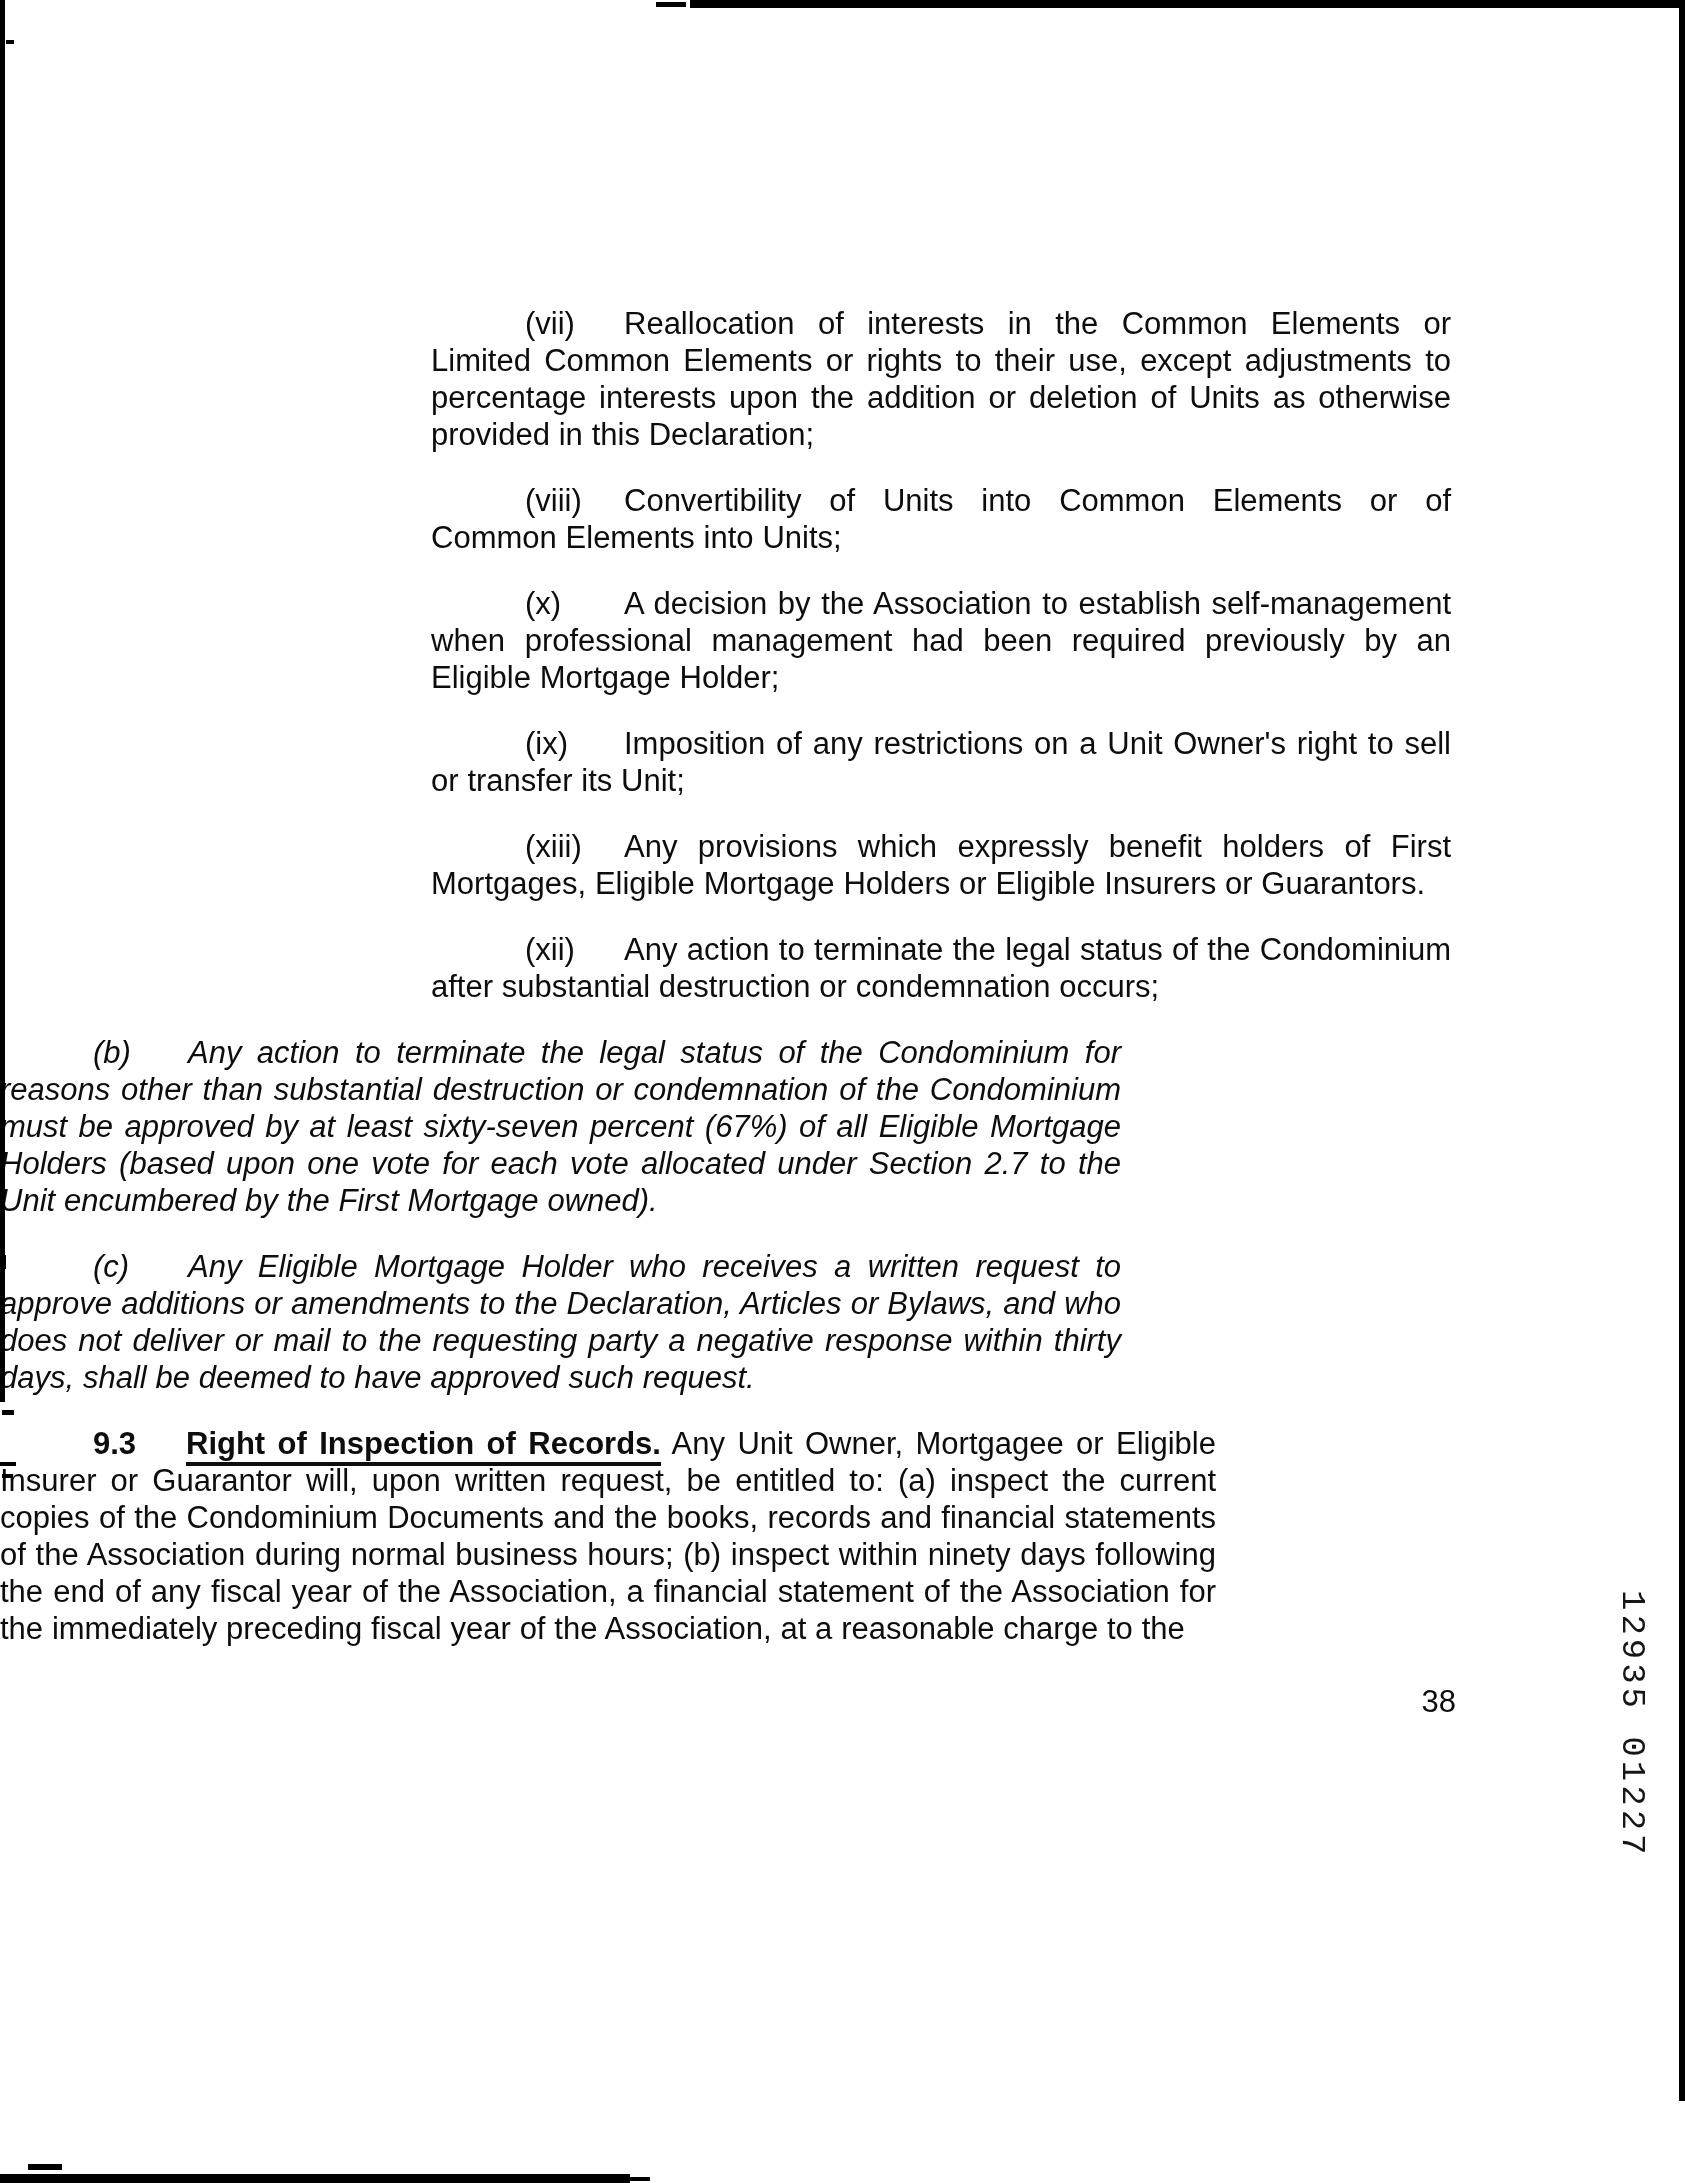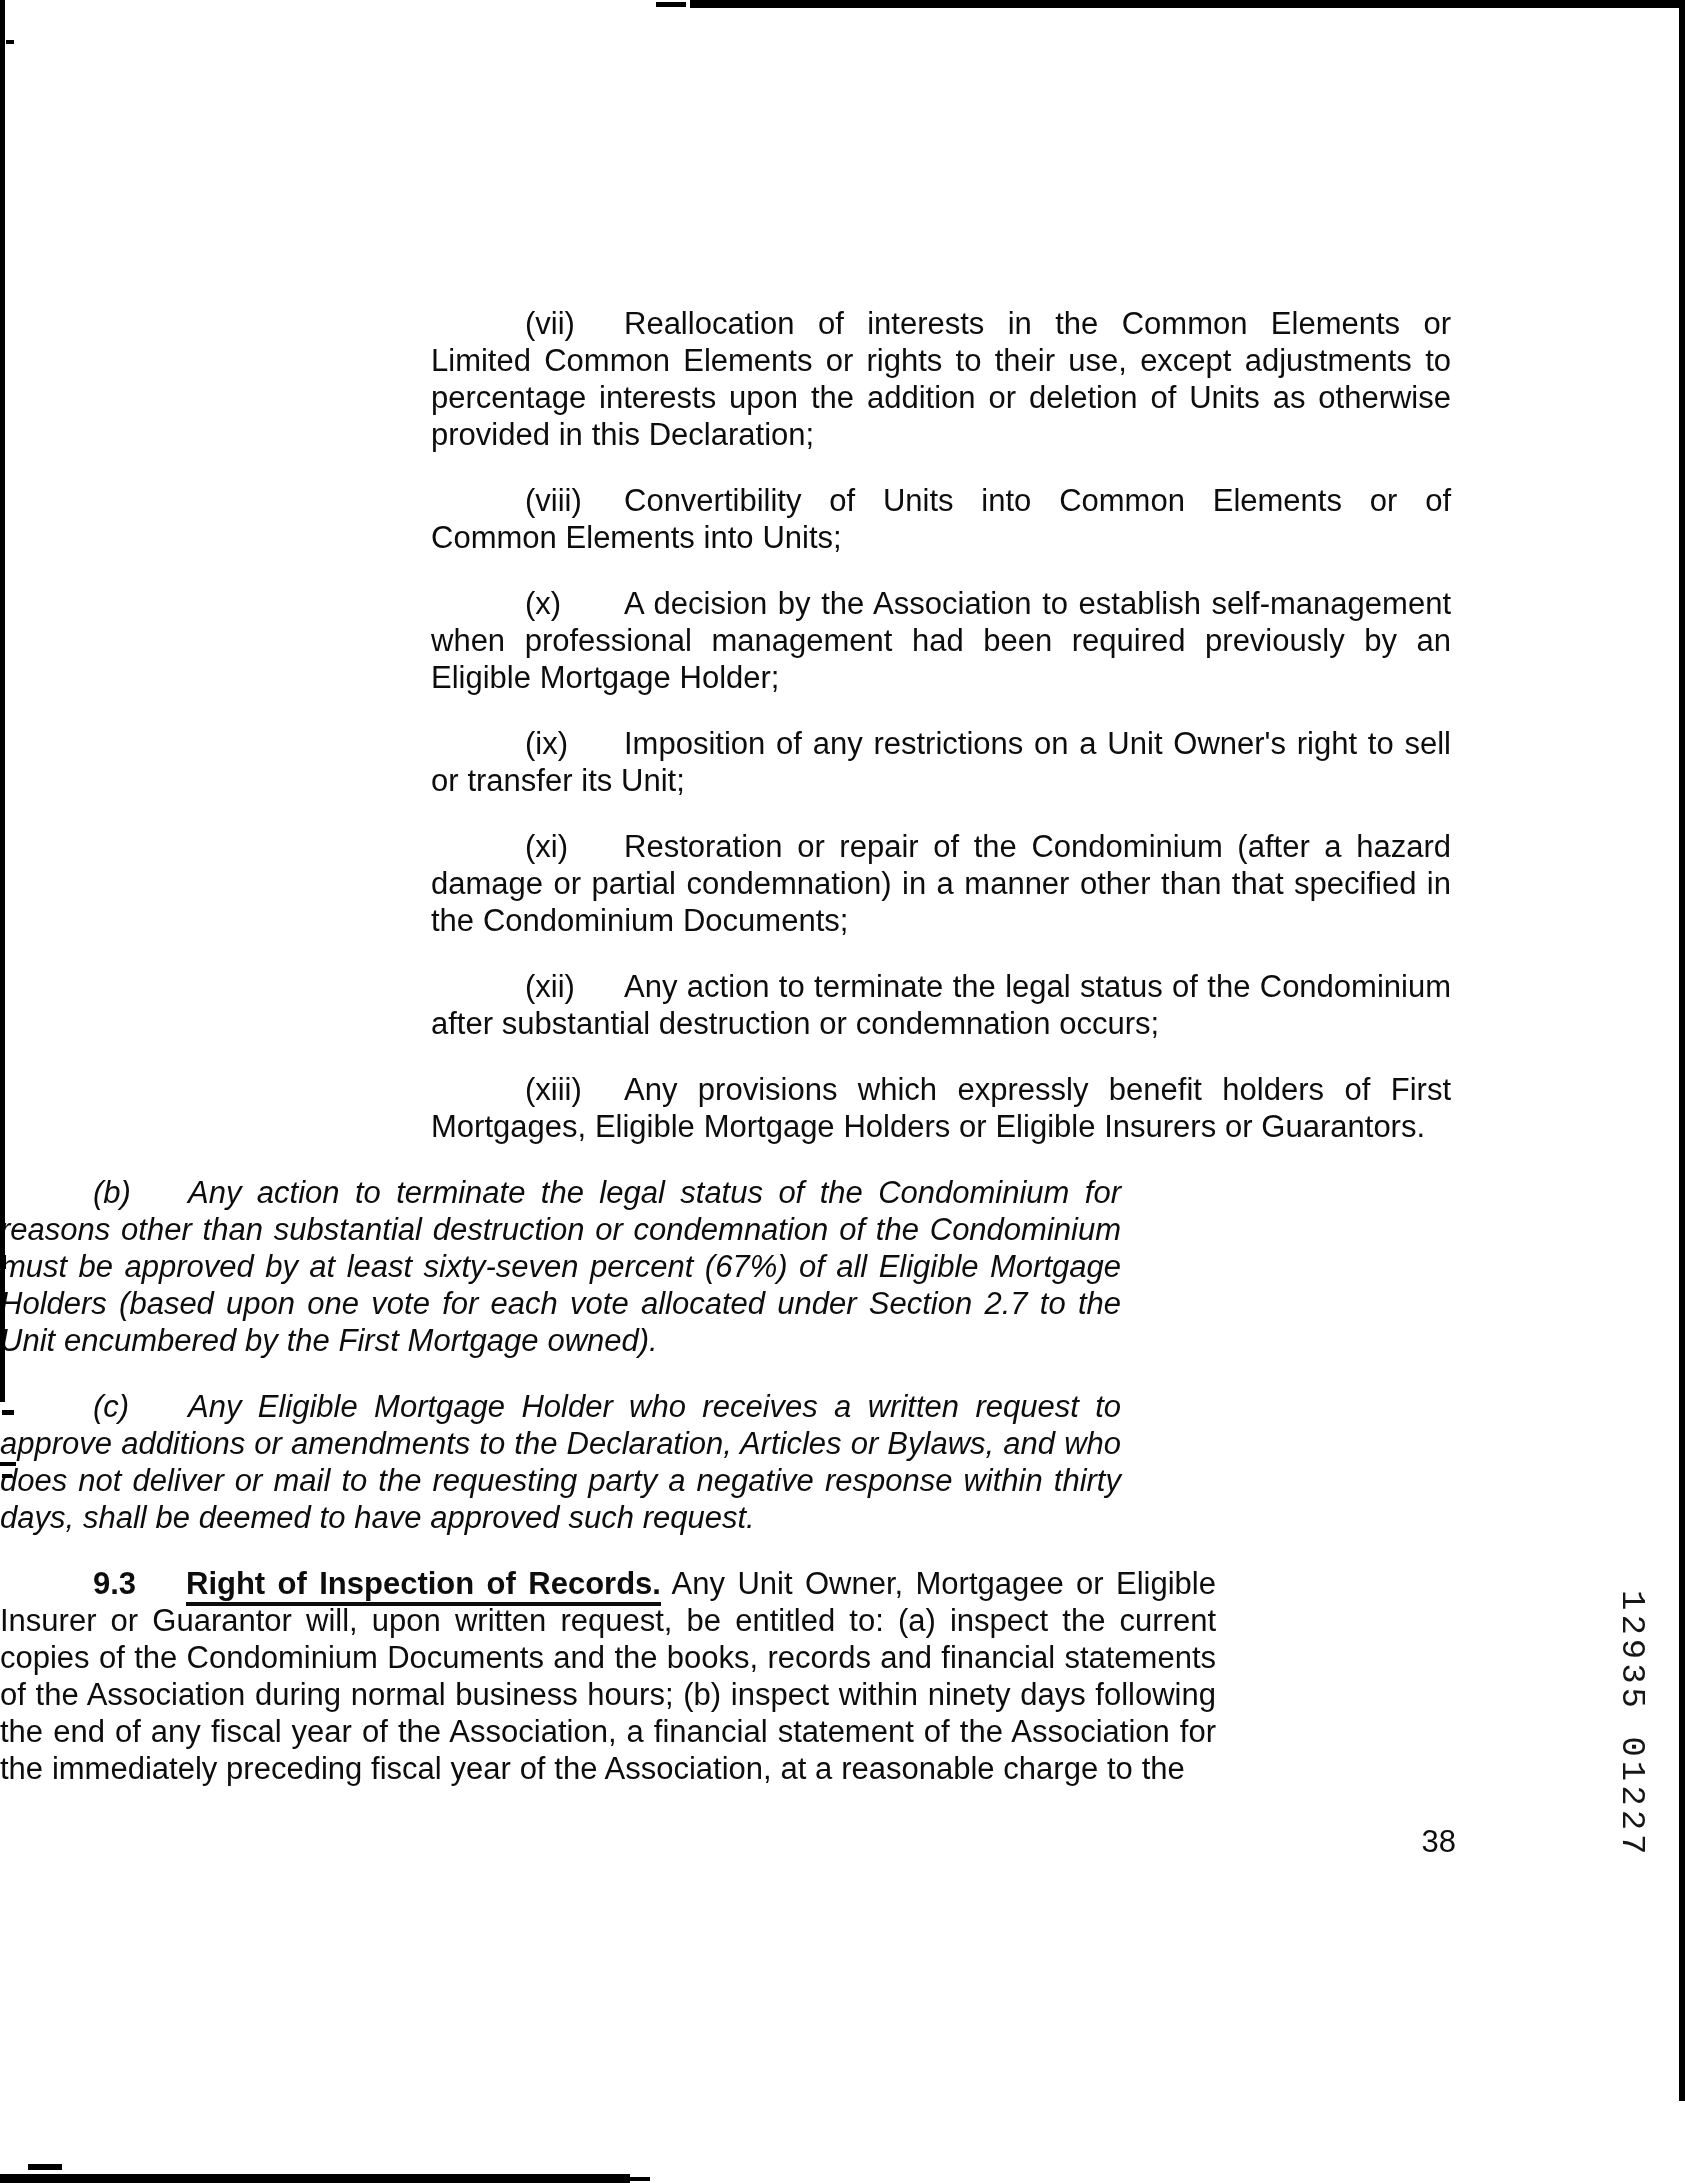--- a/index.html
+++ b/index.html
@@ -87,25 +87,24 @@
   <div class="textflow">
 
     <p class="lvl2"><span class="lbl2">(vii)</span><span>Reallocation of interests in the Common Elements or Limited Common Elements or rights to their use, except adjustments to percentage interests upon the addition or deletion of Units as otherwise provided in this Declaration;</span></p>
 
     <p class="lvl2"><span class="lbl2">(viii)</span><span>Convertibility of Units into Common Elements or of Common Elements into Units;</span></p>
 
     <p class="lvl2"><span class="lbl2">(x)</span><span>A decision by the Association to establish self-management when professional management had been required previously by an Eligible Mortgage Holder;</span></p>
 
     <p class="lvl2"><span class="lbl2">(ix)</span><span>Imposition of any restrictions on a Unit Owner's right to sell or transfer its Unit;</span></p>
 
-    <p class="lvl2"><span class="lbl2">(xi)</span><span>Restoration or repair of the Condominium (after a hazard damage or partial condemnation) in a manner other than that specified in the Condominium Documents;</span></p>
+
+    <p class="lvl2"><span class="lbl2">(xiii)</span><span>Any provisions which expressly benefit holders of First Mortgages, Eligible Mortgage Holders or Eligible Insurers or Guarantors.</span></p>
 
     <p class="lvl2"><span class="lbl2">(xii)</span><span>Any action to terminate the legal status of the Condominium after substantial destruction or condemnation occurs;</span></p>
-
-    <p class="lvl2"><span class="lbl2">(xiii)</span><span>Any provisions which expressly benefit holders of First Mortgages, Eligible Mortgage Holders or Eligible Insurers or Guarantors.</span></p>
 
     <p class="lvl1"><span class="lbl1">(b)</span><span>Any action to terminate the legal status of the Condominium for reasons other than substantial destruction or condemnation of the Condominium must be approved by at least sixty-seven percent (67%) of all Eligible Mortgage Holders (based upon one vote for each vote allocated under Section 2.7 to the Unit encumbered by the First Mortgage owned).</span></p>
 
     <p class="lvl1"><span class="lbl1">(c)</span><span>Any Eligible Mortgage Holder who receives a written request to approve additions or amendments to the Declaration, Articles or Bylaws, and who does not deliver or mail to the requesting party a negative response within thirty days, shall be deemed to have approved such request.</span></p>
 
 
     <p class="lvl0"><span class="secnum">9.3</span><span class="heading">Right of Inspection of Records.</span> <span>Any Unit Owner, Mortgagee or Eligible Insurer or Guarantor will, upon written request, be entitled to: (a) inspect the current copies of the Condominium Documents and the books, records and financial statements of the Association during normal business hours; (b) inspect within ninety days following the end of any fiscal year of the Association, a financial statement of the Association for the immediately preceding fiscal year of the Association, at a reasonable charge to the</span></p>
 
     <div class="pageno">38</div>
 

